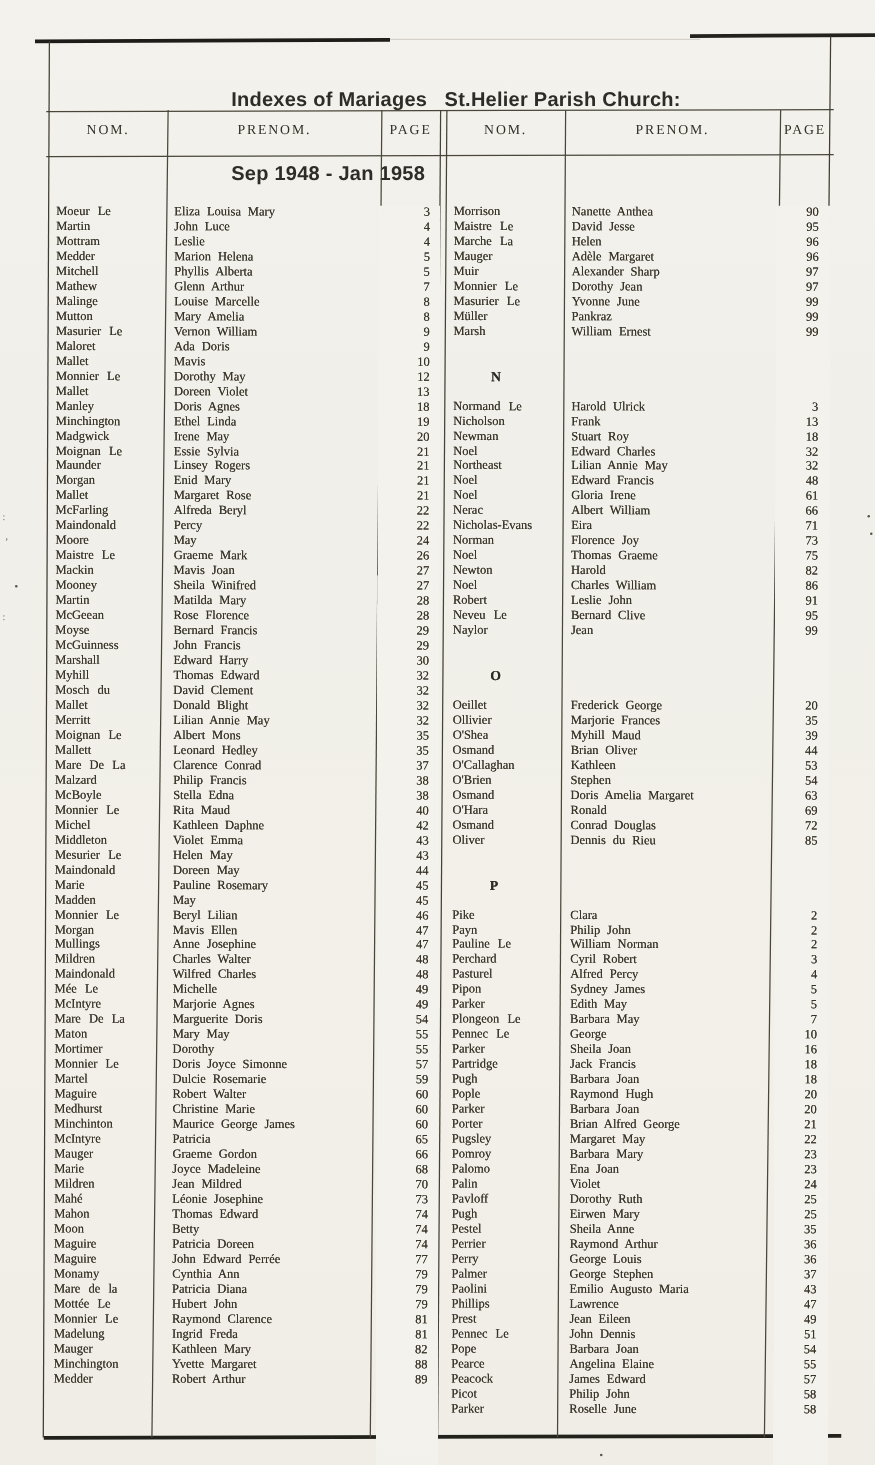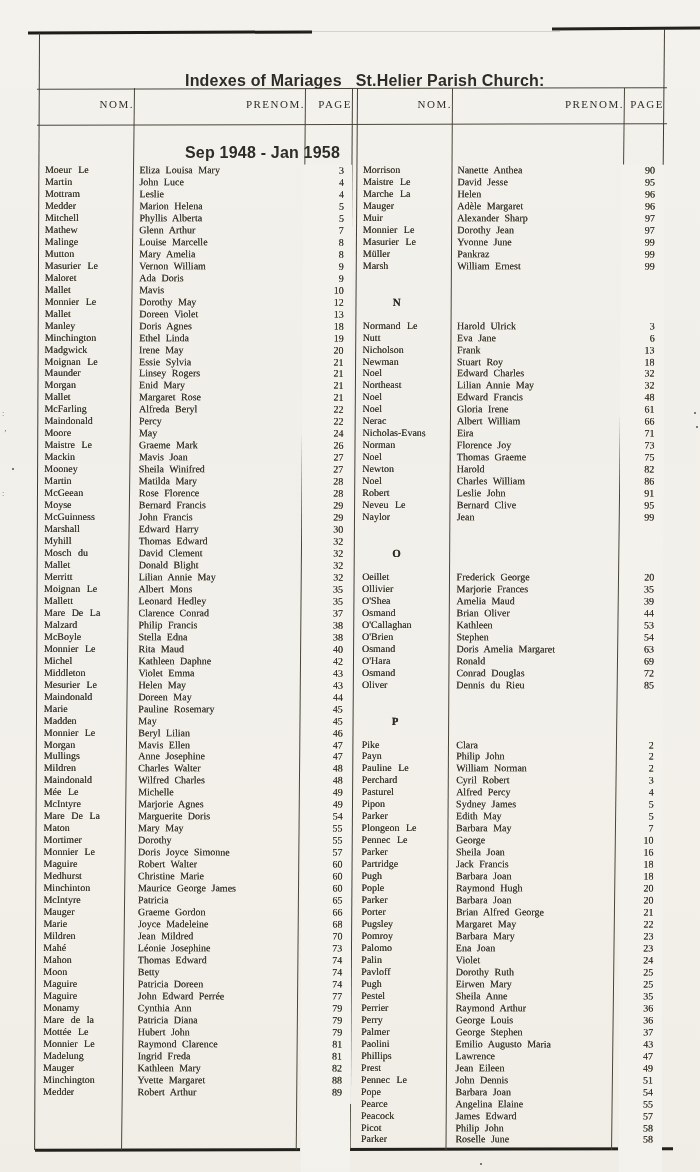--- a/index.html
+++ b/index.html
@@ -12,21 +12,21 @@
     color:#383428;
     overflow:hidden;
   }
   
   .title-block{
     position:absolute;left:185px;top:36px;
     font-family:"Liberation Sans","DejaVu Sans",sans-serif;
     font-weight:bold;font-size:16px;color:#2e2c26;
     letter-spacing:.2px;white-space:pre;
   }
-  .title-line2{margin-top:18px;}
+  .title-line2{margin-top:5px;}
   
   .rule{position:absolute;background:#3c3931;}
   .rule.h{height:1px;}
   .rule.v{width:1px;}
   .top-seg-left  {left:28px; top:31px; width:284px;height:3px;background:#1f1d19;transform:rotate(-.25deg);}
   .top-seg-right {left:552px;top:27px; width:148px;height:3px;background:#24221d;transform:rotate(-.3deg);}
   .top-seg-mid   {left:300px;top:31px; width:260px;height:1px;background:rgba(70,65,55,.18);}
   .hdr-line-top  {left:37px; top:88px; width:630px;transform:rotate(-.15deg);background:#4a463c;}
   .hdr-line-bot  {left:37px; top:124px;width:630px;transform:rotate(-.15deg);background:#4a463c;}
   .bottom-line   {left:35px; top:1148px;width:638px;height:3px;background:#23211c;transform:rotate(-.15deg);}
@@ -34,21 +34,21 @@
   .v-right  {left:664px;top:29px; height:1121px;transform-origin:top;transform:rotate(.55deg);background:#403c32;}
   .v-l1     {left:134px;top:88px; height:1062px;transform-origin:top;transform:rotate(.7deg); background:#4a463a;}
   .v-l2     {left:305px;top:88px; height:1062px;transform-origin:top;transform:rotate(.5deg); background:#4a463a;}
   .v-c1     {left:352px;top:88px; height:1062px;transform-origin:top;transform:rotate(.4deg); background:#454136;}
   .v-c2     {left:357px;top:88px; height:1062px;transform-origin:top;transform:rotate(.4deg); background:#454136;}
   .v-r1     {left:452px;top:88px; height:1062px;transform-origin:top;transform:rotate(.35deg);background:#4a463a;}
   .v-r2     {left:624px;top:88px; height:1062px;transform-origin:top;transform:rotate(.7deg); background:#4a463a;}
   
   .col-head{
     position:absolute;top:98px;font-size:11px;letter-spacing:1.5px;
-    color:#332f27;text-align:right;
+    color:#332f27;text-align:center;
   }
   .ch-nom-l   {left:39px; width:95px;}
   .ch-prenom-l{left:134px;width:171px;}
   .ch-page-l  {left:305px;width:47px;}
   .ch-nom-r   {left:357px;width:95px;}
   .ch-prenom-r{left:452px;width:172px;}
   .ch-page-r  {left:624px;width:40px;}
   
   .tbl{position:absolute;top:164px;transform-origin:top left;}
   .tbl-left {left:40px; width:312px;transform:rotate(.12deg);}
@@ -390,20 +390,25 @@
         <span class="cell nom">Mortimer</span>
         <span class="cell prenom">Dorothy</span>
         <span class="cell page">55</span>
       </div>
       <div class="row">
         <span class="cell nom">Monnier Le</span>
         <span class="cell prenom">Doris Joyce Simonne</span>
         <span class="cell page">57</span>
       </div>
       <div class="row">
+        <span class="cell nom">Martel</span>
+        <span class="cell prenom">Dulcie Rosemarie</span>
+        <span class="cell page">59</span>
+      </div>
+      <div class="row">
         <span class="cell nom">Maguire</span>
         <span class="cell prenom">Robert Walter</span>
         <span class="cell page">60</span>
       </div>
       <div class="row">
         <span class="cell nom">Medhurst</span>
         <span class="cell prenom">Christine Marie</span>
         <span class="cell page">60</span>
       </div>
       <div class="row">
@@ -560,25 +565,20 @@
         <span class="cell nom"></span>
         <span class="cell prenom"></span>
         <span class="cell page"></span>
       </div>
       <div class="row">
         <span class="cell nom">Normand Le</span>
         <span class="cell prenom">Harold Ulrick</span>
         <span class="cell page">3</span>
       </div>
       <div class="row">
-        <span class="cell nom">Nutt</span>
-        <span class="cell prenom">Eva Jane</span>
-        <span class="cell page">6</span>
-      </div>
-      <div class="row">
         <span class="cell nom">Nicholson</span>
         <span class="cell prenom">Frank</span>
         <span class="cell page">13</span>
       </div>
       <div class="row">
         <span class="cell nom">Newman</span>
         <span class="cell prenom">Stuart Roy</span>
         <span class="cell page">18</span>
       </div>
       <div class="row">
@@ -669,21 +669,21 @@
         <span class="cell prenom">Frederick George</span>
         <span class="cell page">20</span>
       </div>
       <div class="row">
         <span class="cell nom">Ollivier</span>
         <span class="cell prenom">Marjorie Frances</span>
         <span class="cell page">35</span>
       </div>
       <div class="row">
         <span class="cell nom">O'Shea</span>
-        <span class="cell prenom">Amelia Maud</span>
+        <span class="cell prenom">Myhill Maud</span>
         <span class="cell page">39</span>
       </div>
       <div class="row">
         <span class="cell nom">Osmand</span>
         <span class="cell prenom">Brian Oliver</span>
         <span class="cell page">44</span>
       </div>
       <div class="row">
         <span class="cell nom">O'Callaghan</span>
         <span class="cell prenom">Kathleen</span>

